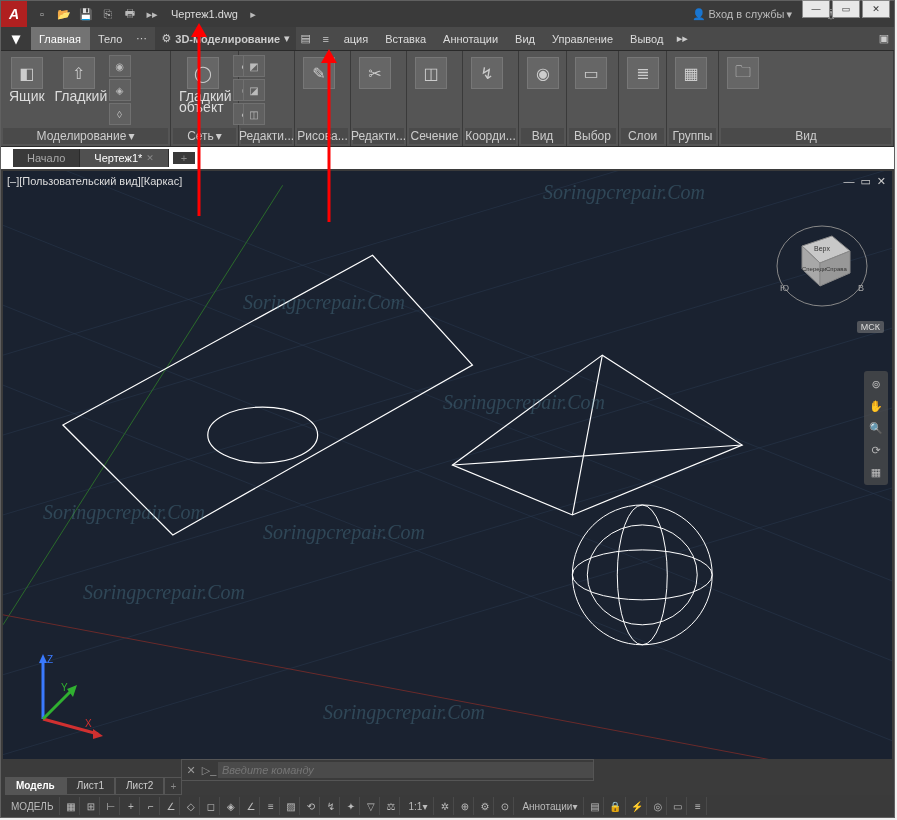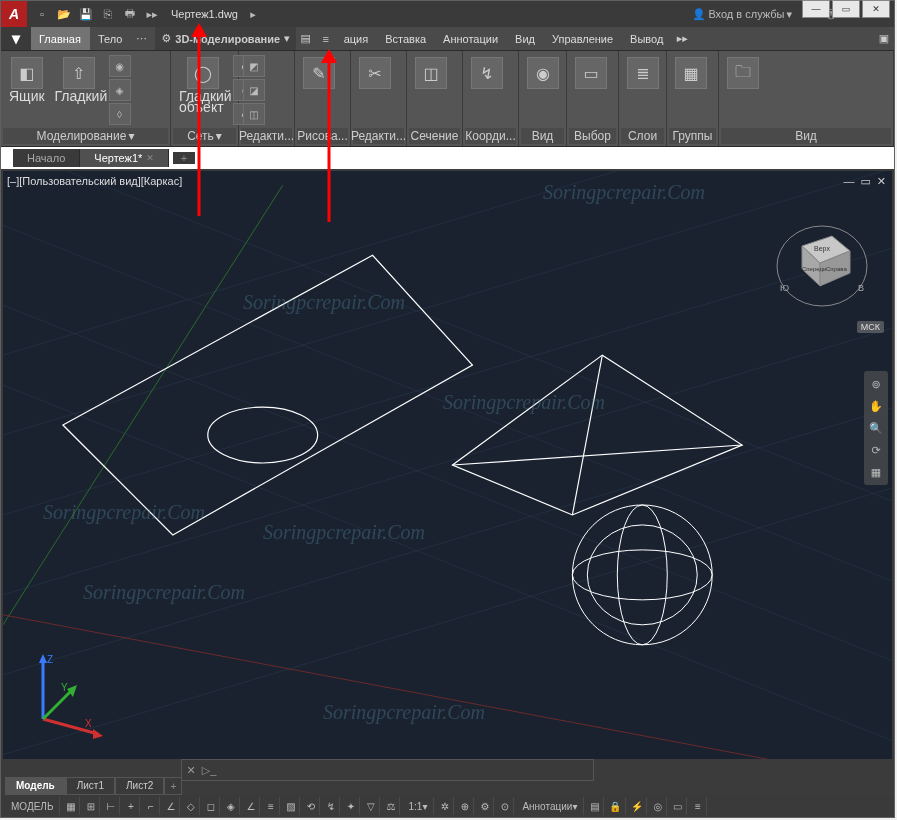--- a/index.html
+++ b/index.html
@@ -350,20 +350,21 @@
     <polygon points="20,2 12,16 28,16" fill="#ff0000"></polygon>
   </svg>
   <svg class="arrow" style="top:46px; left:308px;" width="40" height="180">
     <line x1="20" y1="175" x2="20" y2="10" stroke="#ff0000" stroke-width="3"></line>
     <polygon points="20,2 12,16 28,16" fill="#ff0000"></polygon>
   </svg>
 
   <div class="cmdbar">
     <span class="cmd-x">✕</span>
     <span class="cmd-arrow">▷_</span>
+    <input class="cmd-input" placeholder="Введите команду" style="">
   </div>
 
   <div class="layouttabs">
     <div class="layouttab active">Модель</div>
     <div class="layouttab">Лист1</div>
     <div class="layouttab">Лист2</div>
     <div class="layouttab-add">+</div>
   </div>
 
   <div class="statusbar">

